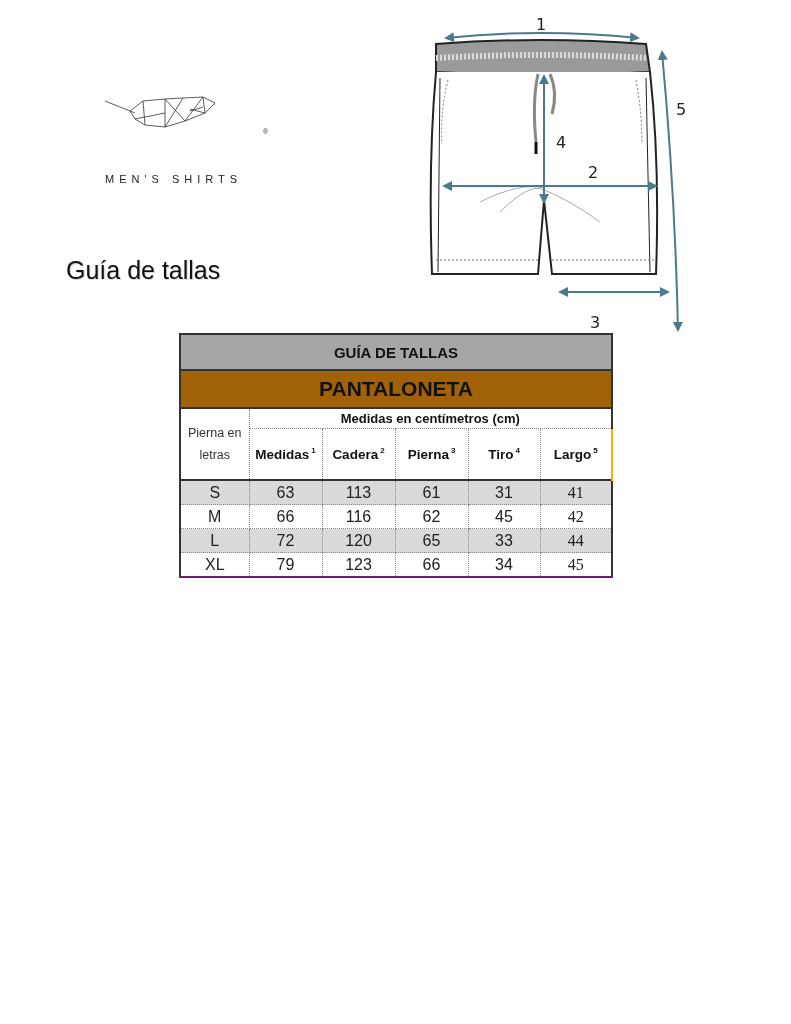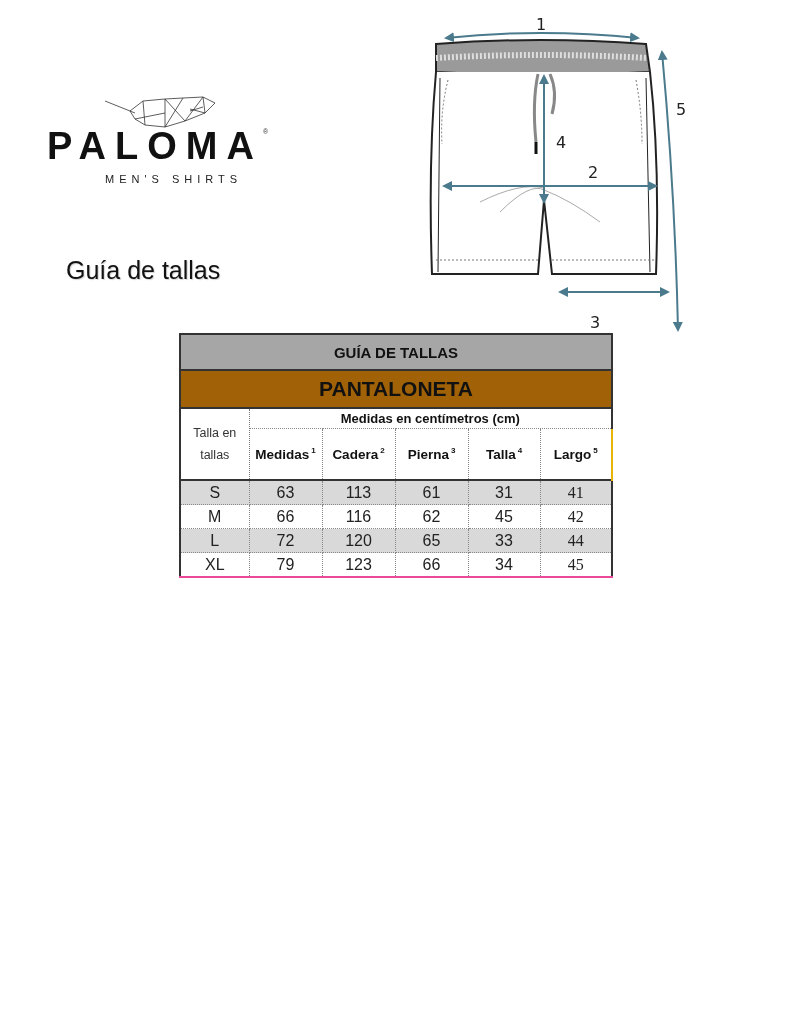--- a/index.html
+++ b/index.html
@@ -33,42 +33,41 @@
                border-bottom: 1px dotted #888; }
   .c-col { font-weight: 700; font-size: 13.5px; height: 50px; border-right: 1px dotted #888; }
   .c-col.last { border-right: 2px solid #eab308; }
   .c-col sup { font-size: 8px; vertical-align: 6px; margin-left: 2px; }
   .r-data td { height: 23px; font-size: 16px; color: #222; border-right: 1px dotted #888;
                border-bottom: 1px dotted #888; }
   .r-data td:first-child { border-left: 2px solid #333; }
   .r-data td:last-child { border-right: 2px solid #333; font-family: Liberation Serif, serif; }
   .r-data.shade td { background: #d9d9d9; }
   .r-data.first td { border-top: 2px solid #333; }
-  .r-data.last td { border-bottom: 2px solid #ec4899; }
+  .r-data.last td { border-bottom: 2px solid #701a75; }
 </style>
 </head>
 <body>
 
 <div class="logo">
   <svg class="logo-feather" viewBox="0 0 110 40">
     <g fill="none" stroke="#333" stroke-width="0.8">
       <line x1="0" y1="6" x2="30" y2="18"></line>
       <polygon points="25,16 38,6 60,4 78,3 98,2 110,8 100,18 80,26 60,32 40,30 30,24"></polygon>
       <line x1="38" y1="6" x2="40" y2="30"></line>
       <line x1="60" y1="4" x2="60" y2="32"></line>
       <line x1="60" y1="4" x2="80" y2="26"></line>
       <line x1="78" y1="3" x2="60" y2="32"></line>
       <line x1="98" y1="2" x2="80" y2="26"></line>
       <line x1="98" y1="2" x2="100" y2="18"></line>
       <line x1="30" y1="24" x2="60" y2="18"></line>
       <line x1="85" y1="14" x2="100" y2="18"></line>
       <line x1="85" y1="16" x2="98" y2="12"></line>
     </g>
   </svg>
-  <div class="logo-word">PALOMA</div>
   <div class="logo-reg">®</div>
   <div class="logo-sub">MEN'S SHIRTS</div>
 </div>
 
 <div class="guide-title">Guía de tallas</div>
 
 <svg class="diagram" viewBox="0 0 290 330">
   <defs>
     <marker id="ah" viewBox="0 0 10 10" refX="8" refY="5" markerWidth="5" markerHeight="5" orient="auto-start-reverse">
       <path d="M0,0 L10,5 L0,10 z" fill="#4a7a8c"></path>
@@ -119,29 +118,29 @@
   </colgroup>
   <tbody>
       <tr class="r-title">
     <td colspan="6">GUÍA DE TALLAS</td>
   </tr>
   <tr class="r-product">
     <td colspan="6">PANTALONETA</td>
   </tr>
   <tr class="r-head">
     <td rowspan="2" class="c-talla">
-      <span>Talla en tallas</span>
+      <span>Pierna en letras</span>
     </td>
     <td colspan="5" class="c-medidas">Medidas en centímetros (cm)</td>
   </tr>
   <tr class="r-head">
     <td class="c-col"><span>Medidas</span><sup>1</sup></td>
     <td class="c-col"><span>Cadera</span><sup>2</sup></td>
     <td class="c-col"><span>Pierna</span><sup>3</sup></td>
-    <td class="c-col"><span>Talla</span><sup>4</sup></td>
+    <td class="c-col"><span>Tiro</span><sup>4</sup></td>
     <td class="c-col last"><span>Largo</span><sup>5</sup></td>
   </tr>
   <tr class="r-data shade first">
     <td>S</td>
     <td>63</td>
     <td>113</td>
     <td>61</td>
     <td>31</td>
     <td>41</td>
   </tr>

